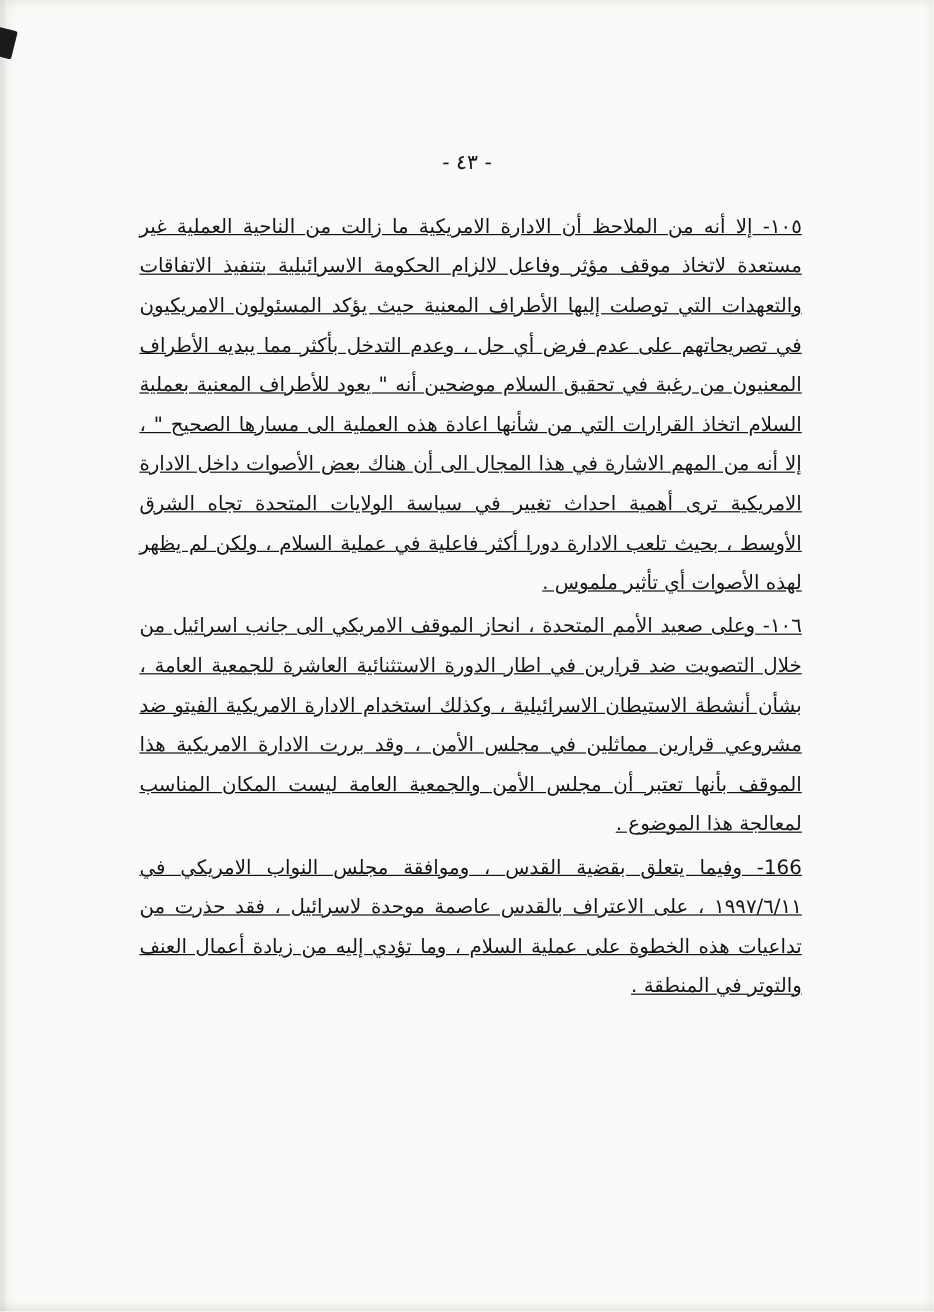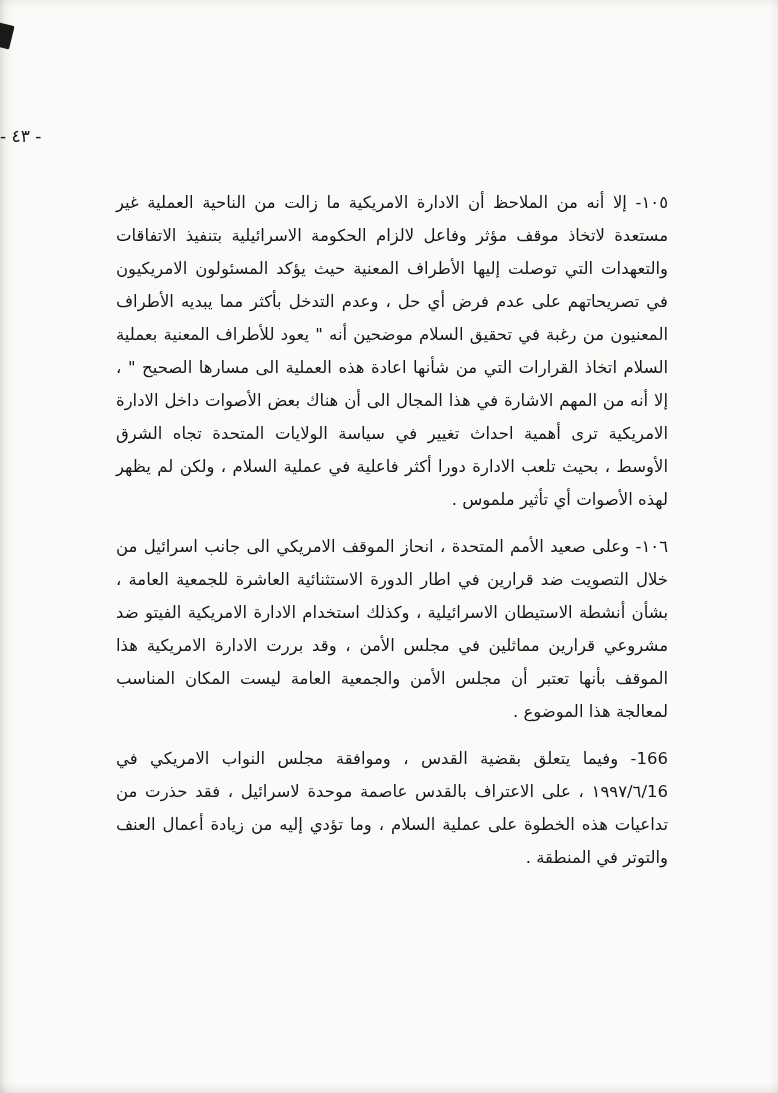--- a/index.html
+++ b/index.html
@@ -35,52 +35,53 @@
     height: 24px;
     background: #1c1a18;
     transform: rotate(14deg);
     border-radius: 2px;
   }
   .page-number {
     position: absolute;
     top: 126px;
     left: 0;
     width: 100%;
-    text-align: left;
+    text-align: center;
     font-size: 17px;
     letter-spacing: 1px;
     direction: rtl;
   }
   .text-block {
     position: absolute;
     top: 172px;
     right: 110px;
     width: 552px;
     direction: rtl;
     font-size: 16.5px;
     line-height: 33px;
     text-align: justify;
     text-justify: inter-word;
   }
   .para {
-    margin: 14px 0 3px 0;
+    margin: 0 0 3px 0;
+    text-decoration: underline;
   }
   .para-num {
     white-space: nowrap;
     letter-spacing: 0.5px;
   }
   .para-num::after {
     content: "\00a0";
   }
 </style>
 </head>
 <body>
 
 <div class="scan-shading"></div>
 <div class="artifact-topleft"></div>
 
 <div class="page-number">- ٤٣ -</div>
 
 <div class="text-block">
   <p class="para"><span class="para-num">١٠٥-</span><span>إلا أنه من الملاحظ أن الادارة الامريكية ما زالت من الناحية العملية غير مستعدة لاتخاذ موقف مؤثر وفاعل لالزام الحكومة الاسرائيلية بتنفيذ الاتفاقات والتعهدات التي توصلت إليها الأطراف المعنية حيث يؤكد المسئولون الامريكيون في تصريحاتهم على عدم فرض أي حل ، وعدم التدخل بأكثر مما يبديه الأطراف المعنيون من رغبة في تحقيق السلام موضحين أنه " يعود للأطراف المعنية بعملية السلام اتخاذ القرارات التي من شأنها اعادة هذه العملية الى مسارها الصحيح " ، إلا أنه من المهم الاشارة في هذا المجال الى أن هناك بعض الأصوات داخل الادارة الامريكية ترى أهمية احداث تغيير في سياسة الولايات المتحدة تجاه الشرق الأوسط ، بحيث تلعب الادارة دورا أكثر فاعلية في عملية السلام ، ولكن لم يظهر لهذه الأصوات أي تأثير ملموس .</span></p>
   <p class="para"><span class="para-num">١٠٦-</span><span>وعلى صعيد الأمم المتحدة ، انحاز الموقف الامريكي الى جانب اسرائيل من خلال التصويت ضد قرارين في اطار الدورة الاستثنائية العاشرة للجمعية العامة ، بشأن أنشطة الاستيطان الاسرائيلية ، وكذلك استخدام الادارة الامريكية الفيتو ضد مشروعي قرارين مماثلين في مجلس الأمن ، وقد بررت الادارة الامريكية هذا الموقف بأنها تعتبر أن مجلس الأمن والجمعية العامة ليست المكان المناسب لمعالجة هذا الموضوع .</span></p>
-  <p class="para"><span class="para-num">166-</span><span>وفيما يتعلق بقضية القدس ، وموافقة مجلس النواب الامريكي في ١٩٩٧/٦/16 ، على الاعتراف بالقدس عاصمة موحدة لاسرائيل ، فقد حذرت من تداعيات هذه الخطوة على عملية السلام ، وما تؤدي إليه من زيادة أعمال العنف والتوتر في المنطقة .</span></p>
+  <p class="para"><span class="para-num">166-</span><span>وفيما يتعلق بقضية القدس ، وموافقة مجلس النواب الامريكي في ١٩٩٧/٦/١١ ، على الاعتراف بالقدس عاصمة موحدة لاسرائيل ، فقد حذرت من تداعيات هذه الخطوة على عملية السلام ، وما تؤدي إليه من زيادة أعمال العنف والتوتر في المنطقة .</span></p>
 </div>
 
 </body></html>

